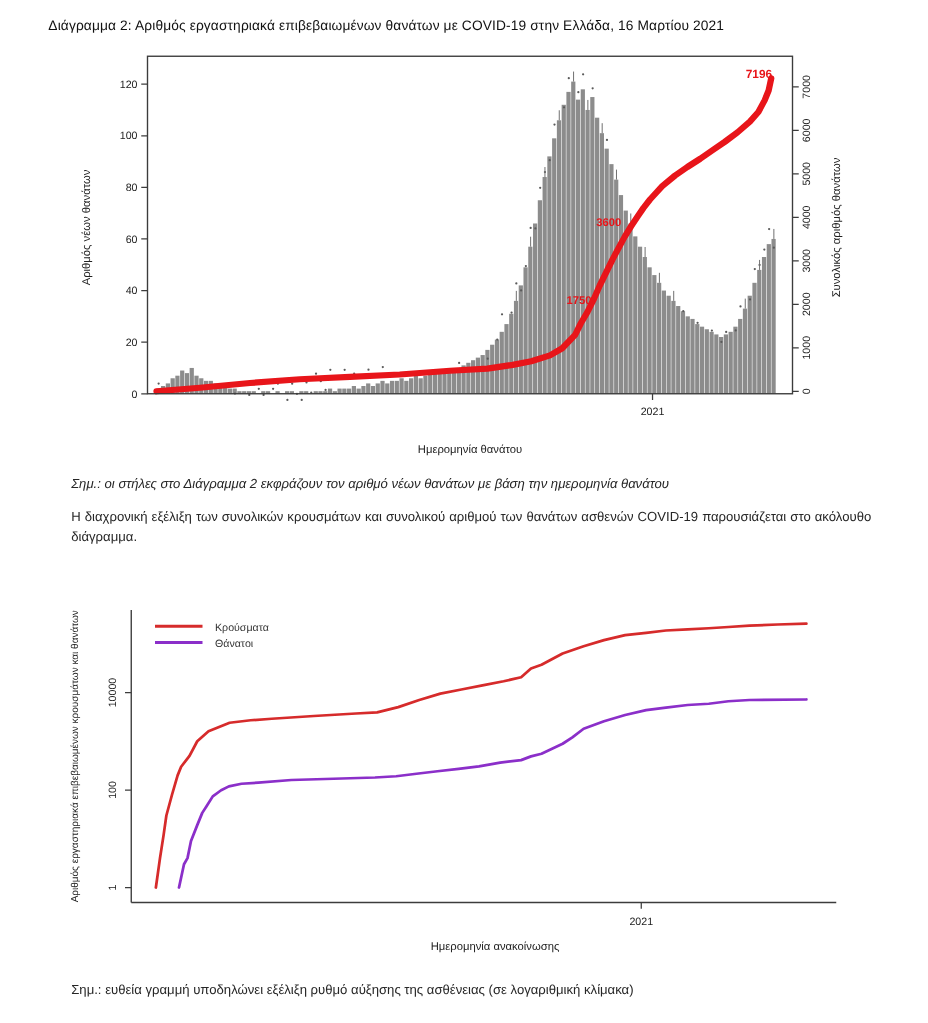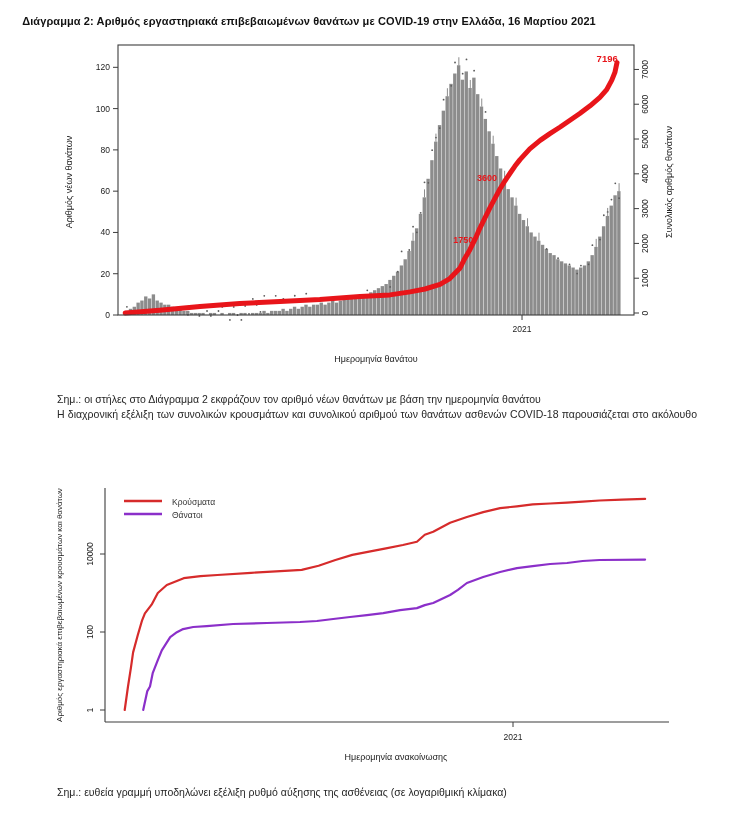--- a/index.html
+++ b/index.html
@@ -2,28 +2,28 @@
 <html><head>
 <meta charset="utf-8">
 <style>
   html,body{margin:0;padding:0;background:#ffffff;}
   .page{
     position:relative;width:742px;height:818px;background:#ffffff;
     font-family:"Liberation Sans",sans-serif;color:#262626;overflow:hidden;
   }
   .chart-title{
     position:absolute;left:0;width:618px;text-align:center;
-    font-size:11px;font-weight:700;color:#111111;letter-spacing:.1px;
+    font-size:11px;font-weight:400;color:#111111;letter-spacing:.1px;
   }
   #title2{top:15px;}
   #title3{top:459px;}
   .note{
     position:absolute;left:57px;width:640px;font-size:10.5px;color:#262626;
   }
-  #note1{top:393px;}
+  #note1{top:381px;font-style:italic;}
   #note2{top:786px;}
   .para{position:absolute;left:57px;top:406px;width:640px;font-size:10.5px;line-height:1.55;color:#262626;}
   .para .l1{display:block;text-align:justify;text-align-last:justify;}
   .para .l2{display:block;}
   svg{position:absolute;display:block;}
   #chart2-svg{left:50px;top:36px;}
   #chart3-svg{left:40px;top:475px;}
   svg text{font-family:"Liberation Sans",sans-serif;}
 </style>
 </head>
@@ -270,21 +270,22 @@
       <line x1="472.028" y1="279" x2="472.028" y2="284" stroke="#3c3c3c" stroke-width="1"></line>
       <text x="472.028" y="296" text-anchor="middle" font-size="8.5" fill="#222">2021</text>
       <text x="22" y="146" text-anchor="middle" font-size="9" fill="#222" transform="rotate(-90 22 146)">Αριθμός νέων θανάτων</text>
       <text x="622" y="146" text-anchor="middle" font-size="9" fill="#222" transform="rotate(-90 622 146)">Συνολικός αριθμός θανάτων</text>
       <text x="326" y="326" text-anchor="middle" font-size="9" fill="#222">Ημερομηνία θανάτου</text>
     </svg>
 
   <div id="note1" class="note">Σημ.: οι στήλες στο Διάγραμμα 2 εκφράζουν τον αριθμό νέων θανάτων με βάση την ημερομηνία θανάτου</div>
 
   <div class="para">
-    <span class="l1">Η διαχρονική εξέλιξη των συνολικών κρουσμάτων και συνολικού αριθμού των θανάτων ασθενών COVID-18 παρουσιάζεται στο ακόλουθο</span>
+    <span class="l1">Η διαχρονική εξέλιξη των συνολικών κρουσμάτων και συνολικού αριθμού των θανάτων ασθενών COVID-19 παρουσιάζεται στο ακόλουθο</span>
+    <span class="l2">διάγραμμα.</span>
   </div>
 
 
   <svg id="chart3-svg" width="668" height="300" viewBox="0 0 668 300">
       <line x1="65" y1="13" x2="65" y2="247" stroke="#3c3c3c" stroke-width="1.1"></line>
       <line x1="65" y1="247" x2="629" y2="247" stroke="#3c3c3c" stroke-width="1.1"></line>
       <line x1="60" y1="235" x2="65" y2="235" stroke="#3c3c3c" stroke-width="1"></line>
       <text x="53" y="235" text-anchor="middle" font-size="8.5" fill="#222" transform="rotate(-90 53 235)">1</text>
       <line x1="60" y1="157" x2="65" y2="157" stroke="#3c3c3c" stroke-width="1"></line>
       <text x="53" y="157" text-anchor="middle" font-size="8.5" fill="#222" transform="rotate(-90 53 157)">100</text>

